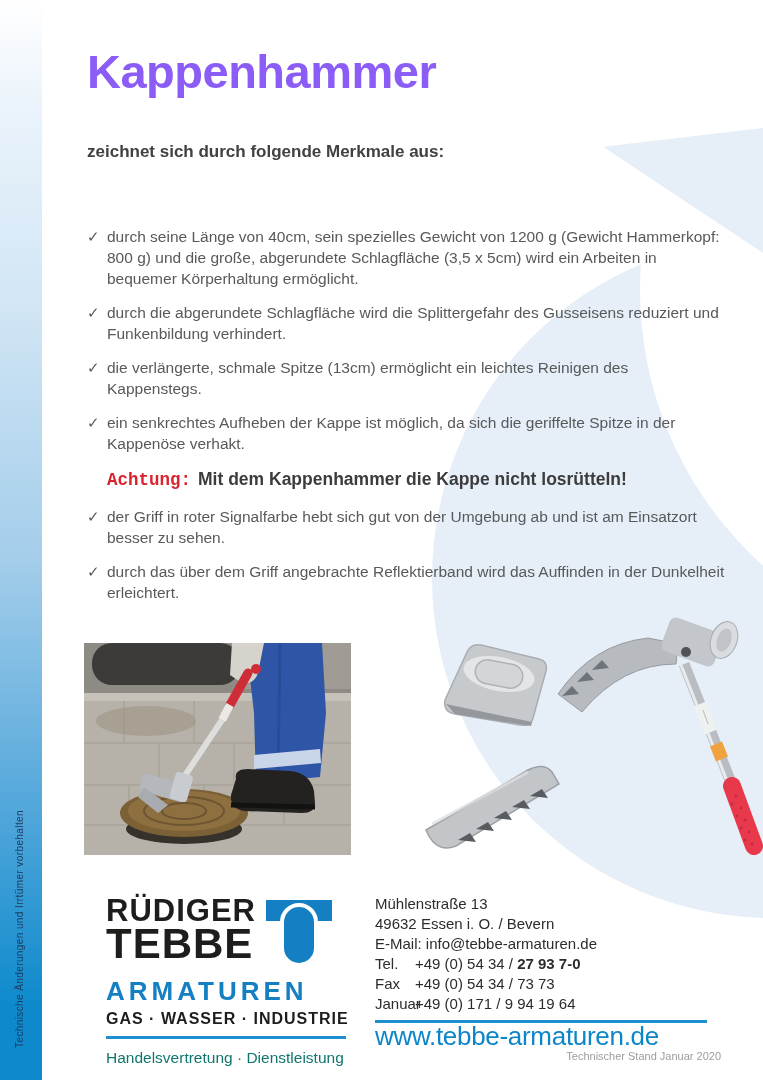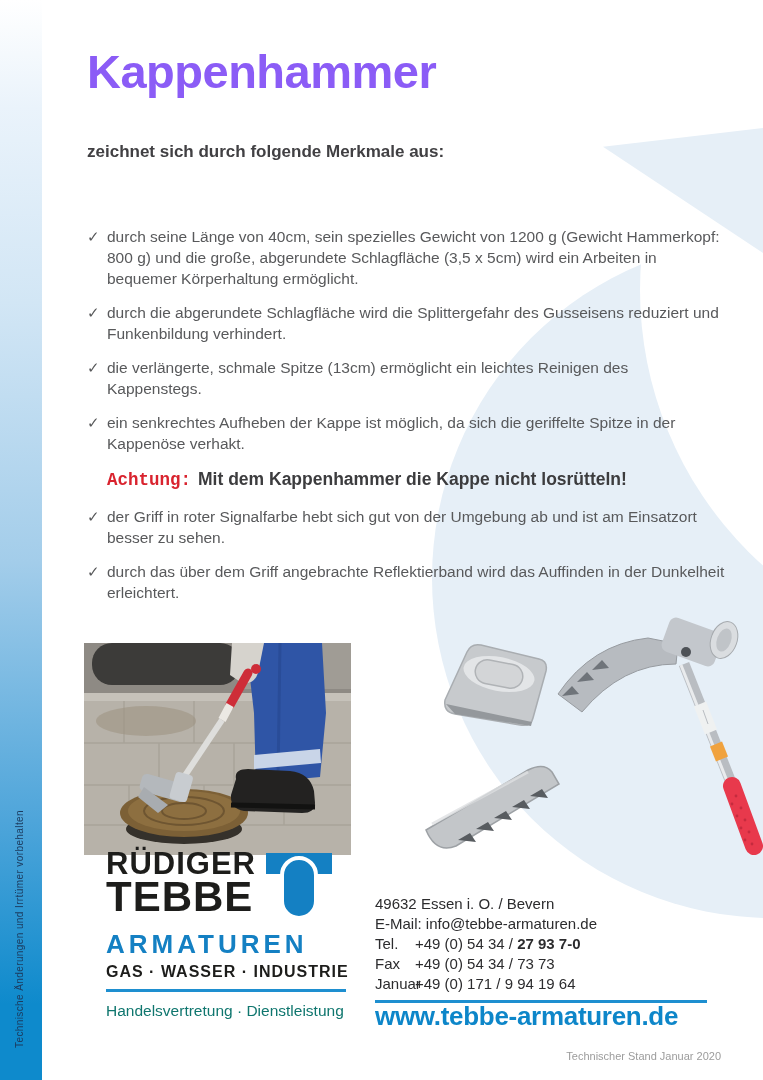--- a/index.html
+++ b/index.html
@@ -33,40 +33,40 @@
   .warn-label { color:#d9232e; margin-right:7px;font-family:Liberation Mono, monospace; }
 
   .img-box { position:absolute; z-index:1; }
   .img-street { left:84px; top:643px; width:267px; height:212px; }
   .img-face { left:415px; top:634px; width:145px; height:98px; }
   .img-tip { left:412px; top:760px; width:150px; height:90px; }
   .img-hammer { left:548px; top:598px; width:215px; height:292px; }
   .img-box svg { display:block; width:100%; height:100%; }
 
   
-  .logo-block { position:absolute; left:106px; top:849px; width:252px; z-index:1; }
+  .logo-block { position:absolute; left:106px; top:896px; width:252px; z-index:1; }
   .logo-row { display:flex; align-items:flex-start; }
   .logo-name1 { font-size:31px; font-weight:bold; color:#1d1d1b; line-height:.95; letter-spacing:1px; }
   .logo-name2 { font-size:42px; font-weight:bold; color:#1d1d1b; line-height:.92; letter-spacing:1px; }
   .logo-mark { position:relative; width:66px; height:72px; margin-left:10px; margin-top:4px; }
   .mark-bar { position:absolute; top:0; left:0; width:66px; height:21px; background:#1480c3; }
   .mark-capsule { position:absolute; top:3px; left:14px; width:38px; height:64px; background:#1480c3;
     border:4px solid #fff; border-radius:22px; }
   .logo-brand { font-size:26px; font-weight:bold; color:#1480c3; letter-spacing:4px; margin-top:4px; }
   .logo-industries { font-size:16px; font-weight:bold; color:#1d1d1b; letter-spacing:1px; margin-top:3px; }
   .logo-rule { width:240px; height:3px; background:#1e8fd0; margin-top:8px; }
   .logo-tagline { font-size:15.5px; color:#0f766e; margin-top:10px; }
 
   
   .contact-block { position:absolute; left:375px; top:894px; width:332px; z-index:1;
     font-size:15px; line-height:20px; color:#2c2c2e; }
   .c-label { display:inline-block; width:40px; }
   .c-bold { font-weight:bold; }
   .contact-rule { width:332px; height:3px; background:#1e8fd0; margin-top:6px; }
-  .website { font-size:26px; font-weight:bold; color:#0d86c9; letter-spacing:-.3px; margin-top:3px;
+  .website { font-size:26px; font-weight:normal; color:#0d86c9; letter-spacing:-.3px; margin-top:3px;
     text-decoration:none; display:inline-block; cursor:pointer; }
 
   .tech-note { position:absolute; right:42px; top:1050px; font-size:11px; color:#9c9c9c; z-index:1; }
 </style>
 </head>
 <body>
 
 <div class="page">
 
   <div class="wm wm-circle"></div>
@@ -203,20 +203,21 @@
           <div class="mark-capsule"></div>
         </div>
       </div>
       <div class="logo-brand">ARMATUREN</div>
       <div class="logo-industries">GAS · WASSER · INDUSTRIE</div>
       <div class="logo-rule"></div>
       <div class="logo-tagline">Handelsvertretung · Dienstleistung</div>
     </div>
 
     <div class="contact-block">
+      <div>Mühlenstraße 13</div>
       <div>49632 Essen i. O. / Bevern</div>
       <div>E-Mail: info@tebbe-armaturen.de</div>
       <div><span class="c-label">Tel.</span><span>+49 (0) 54 34 / </span><span class="c-bold">27 93 7-0</span></div>
       <div><span class="c-label">Fax</span><span>+49 (0) 54 34 / 73 73</span></div>
       <div><span class="c-label">Januar</span><span>+49 (0) 171 / 9 94 19 64</span></div>
       <div class="contact-rule"></div>
       <a class="website">www.tebbe-armaturen.de</a>
     </div>
 
     <div class="tech-note">Technischer Stand Januar 2020</div>

